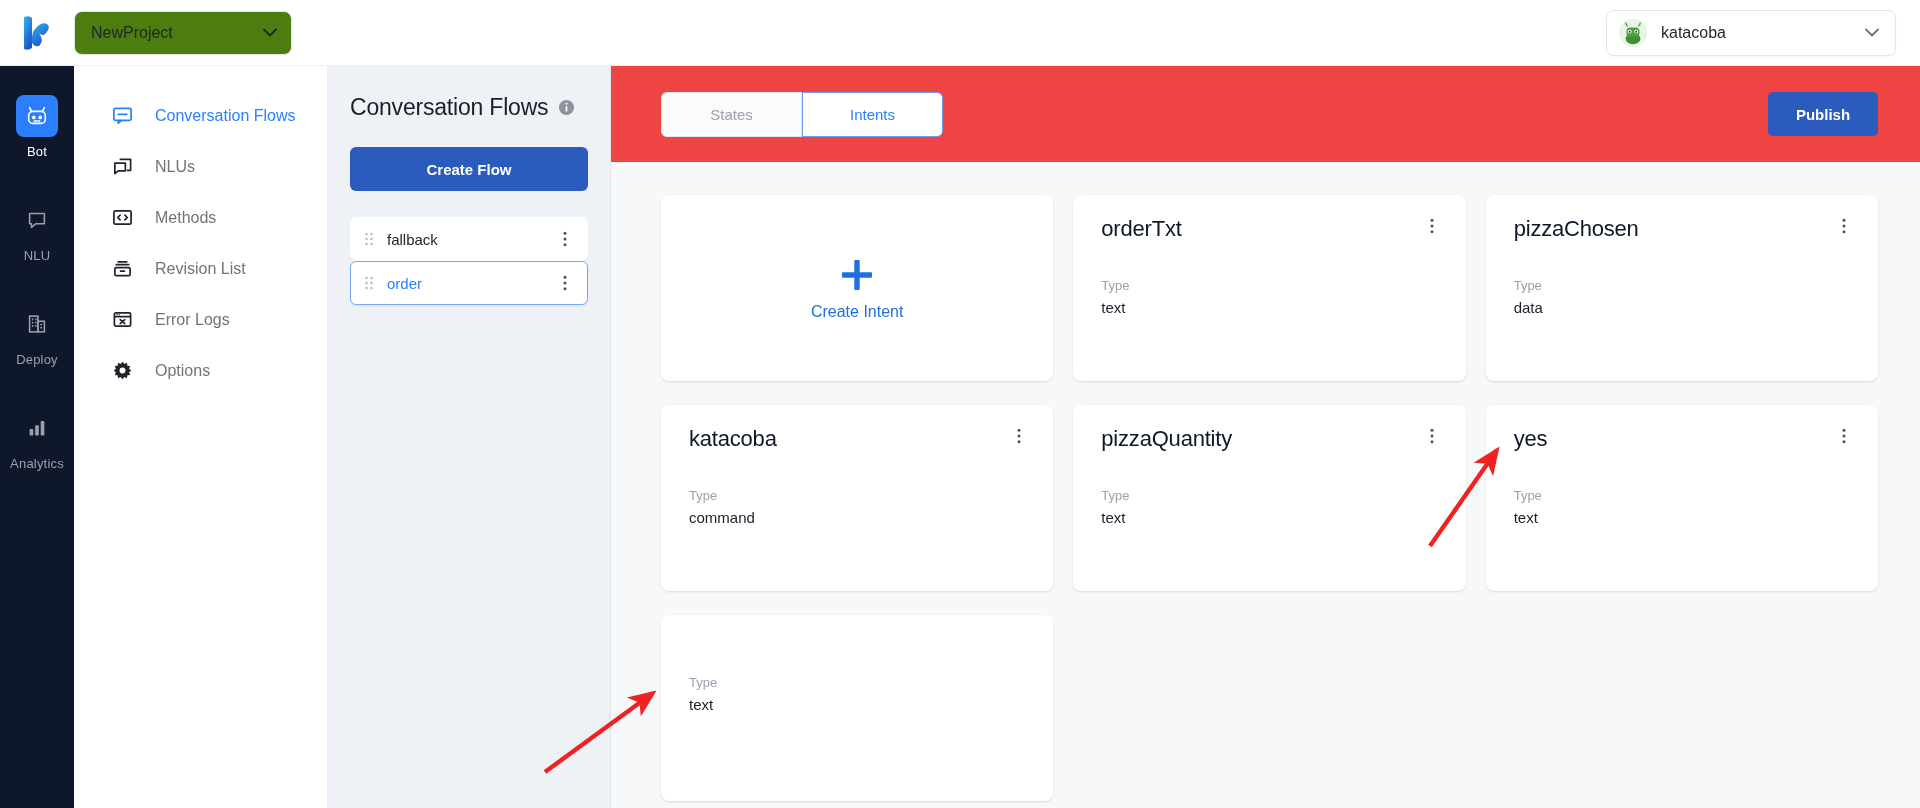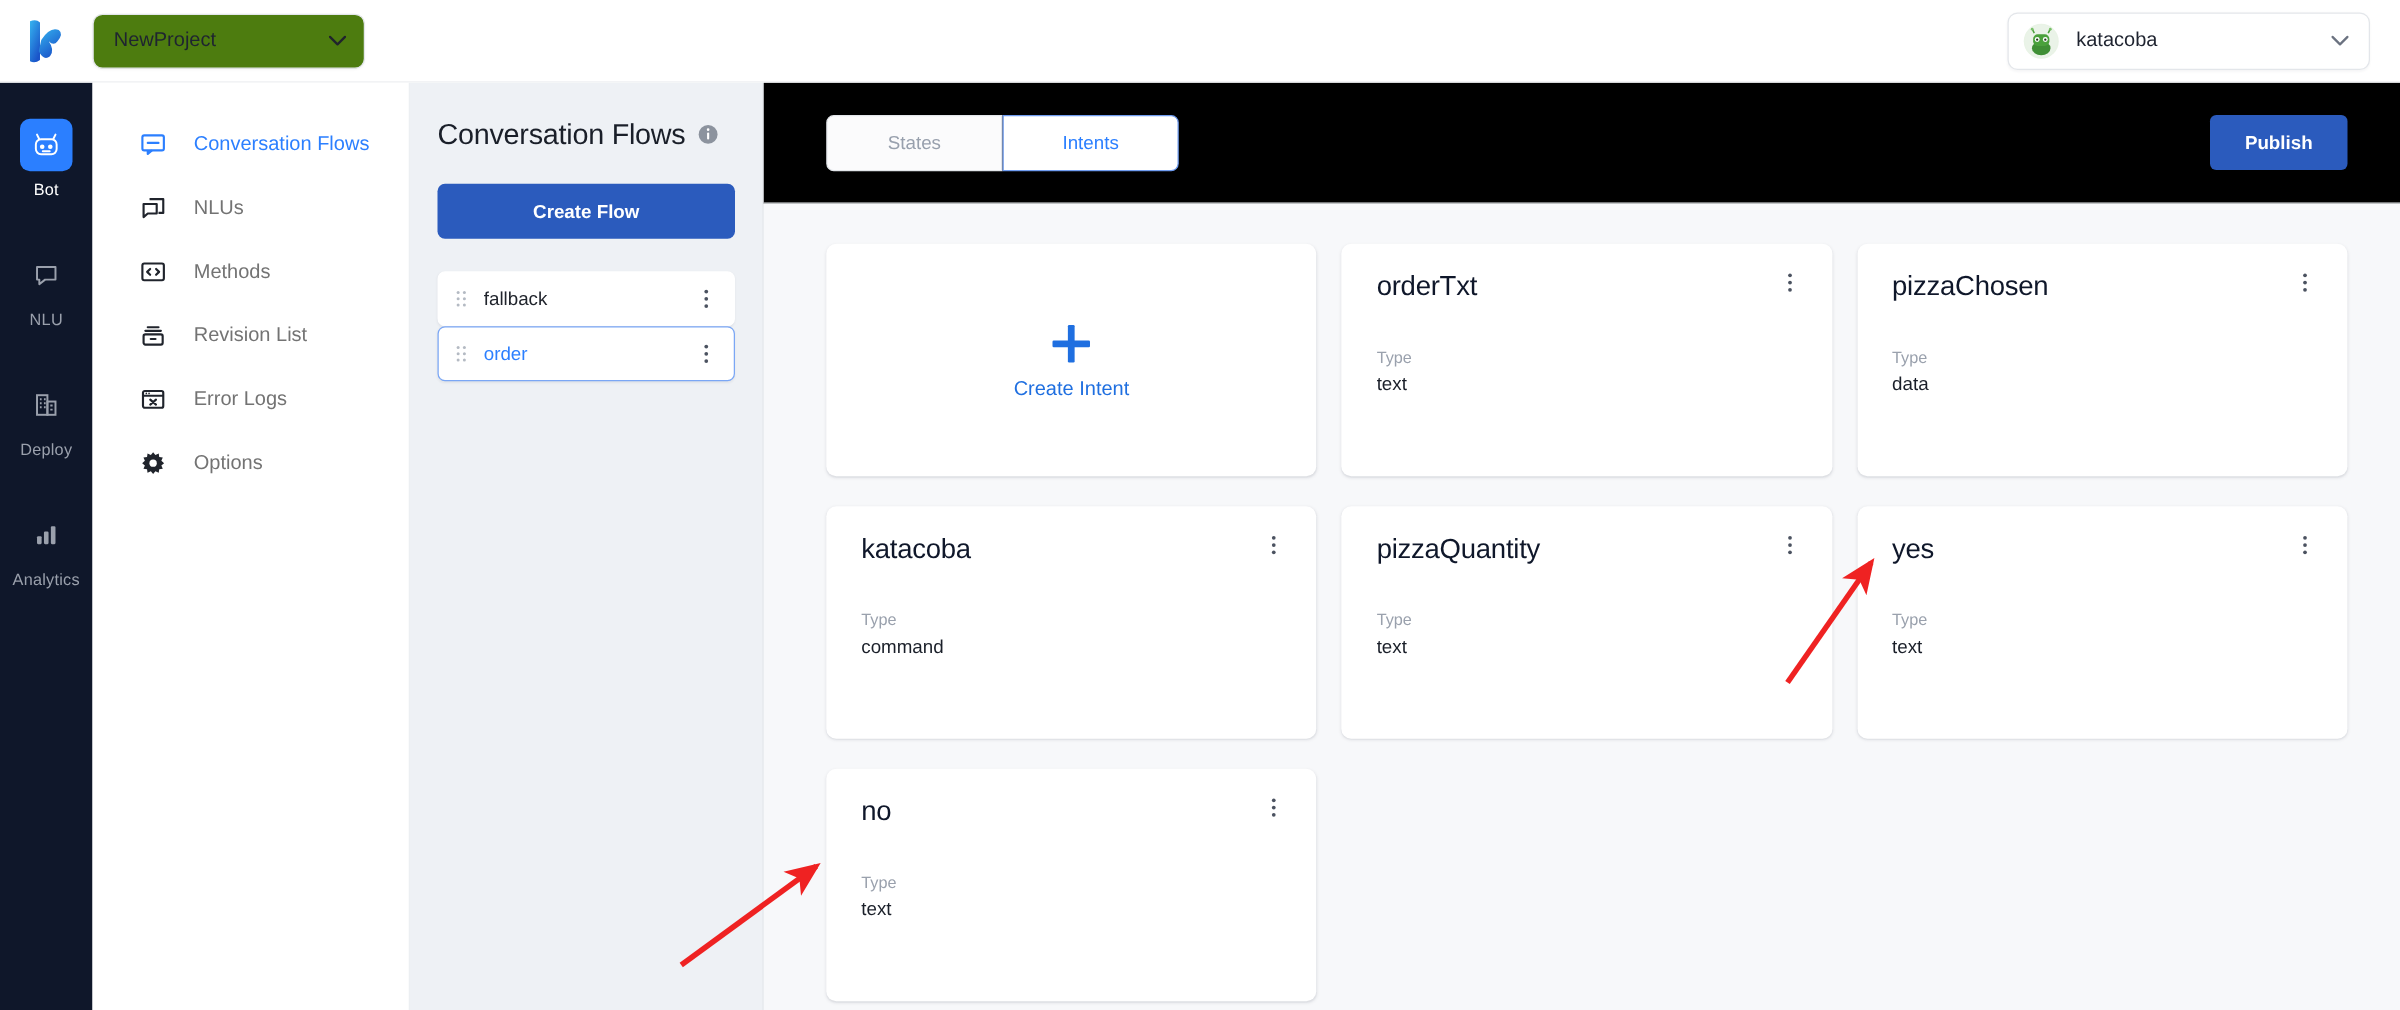--- a/index.html
+++ b/index.html
@@ -129,21 +129,21 @@
   .flow-row.selected { border: 1px solid #7ba7f5; }
   .grip { width: 12px; height: 16px; margin-right: 12px; flex: none; }
   .flow-name { flex: 1; font-size: 15px; color: #20242c; }
   .flow-row.selected .flow-name { color: #2b7fff; }
   .kebab { width: 16px; height: 18px; flex: none; cursor: pointer; }
 
   
   .main { flex: 1; background: #f7f8fa; display: flex; flex-direction: column; min-width: 0; }
   .main-head {
     height: 97px; min-height: 97px;
-    background: #000000;
+    background: #ef4444;
     border-bottom: 1px solid #eceff2;
     display: flex; align-items: center;
     padding: 0 42px 0 50px;
   }
   .segmented { display: flex; }
   .seg {
     width: 141px; height: 45px;
     display: flex; align-items: center; justify-content: center;
     font-size: 15px; cursor: pointer;
     border: 1px solid #e3e6ea;
@@ -506,30 +506,20 @@
                     <circle cx="8" cy="9" r="1.5"></circle>
                     <circle cx="8" cy="14.8" r="1.5"></circle>
                   </g>
               </svg>
             </div>
             <div class="card-type-label">Type</div>
             <div class="card-type-value">text</div>
           </div>
 
           <div class="card">
-            <div class="card-head">
-              <span class="card-title">no</span>
-              <svg class="kebab" viewBox="0 0 16 18">
-                <g fill="#4b5260">
-                    <circle cx="8" cy="3.2" r="1.5"></circle>
-                    <circle cx="8" cy="9" r="1.5"></circle>
-                    <circle cx="8" cy="14.8" r="1.5"></circle>
-                  </g>
-              </svg>
-            </div>
             <div class="card-type-label">Type</div>
             <div class="card-type-value">text</div>
           </div>
 
         </div>
       </div>
     </section>
   </div>
 
   <svg class="overlay" viewBox="0 0 1920 808">

